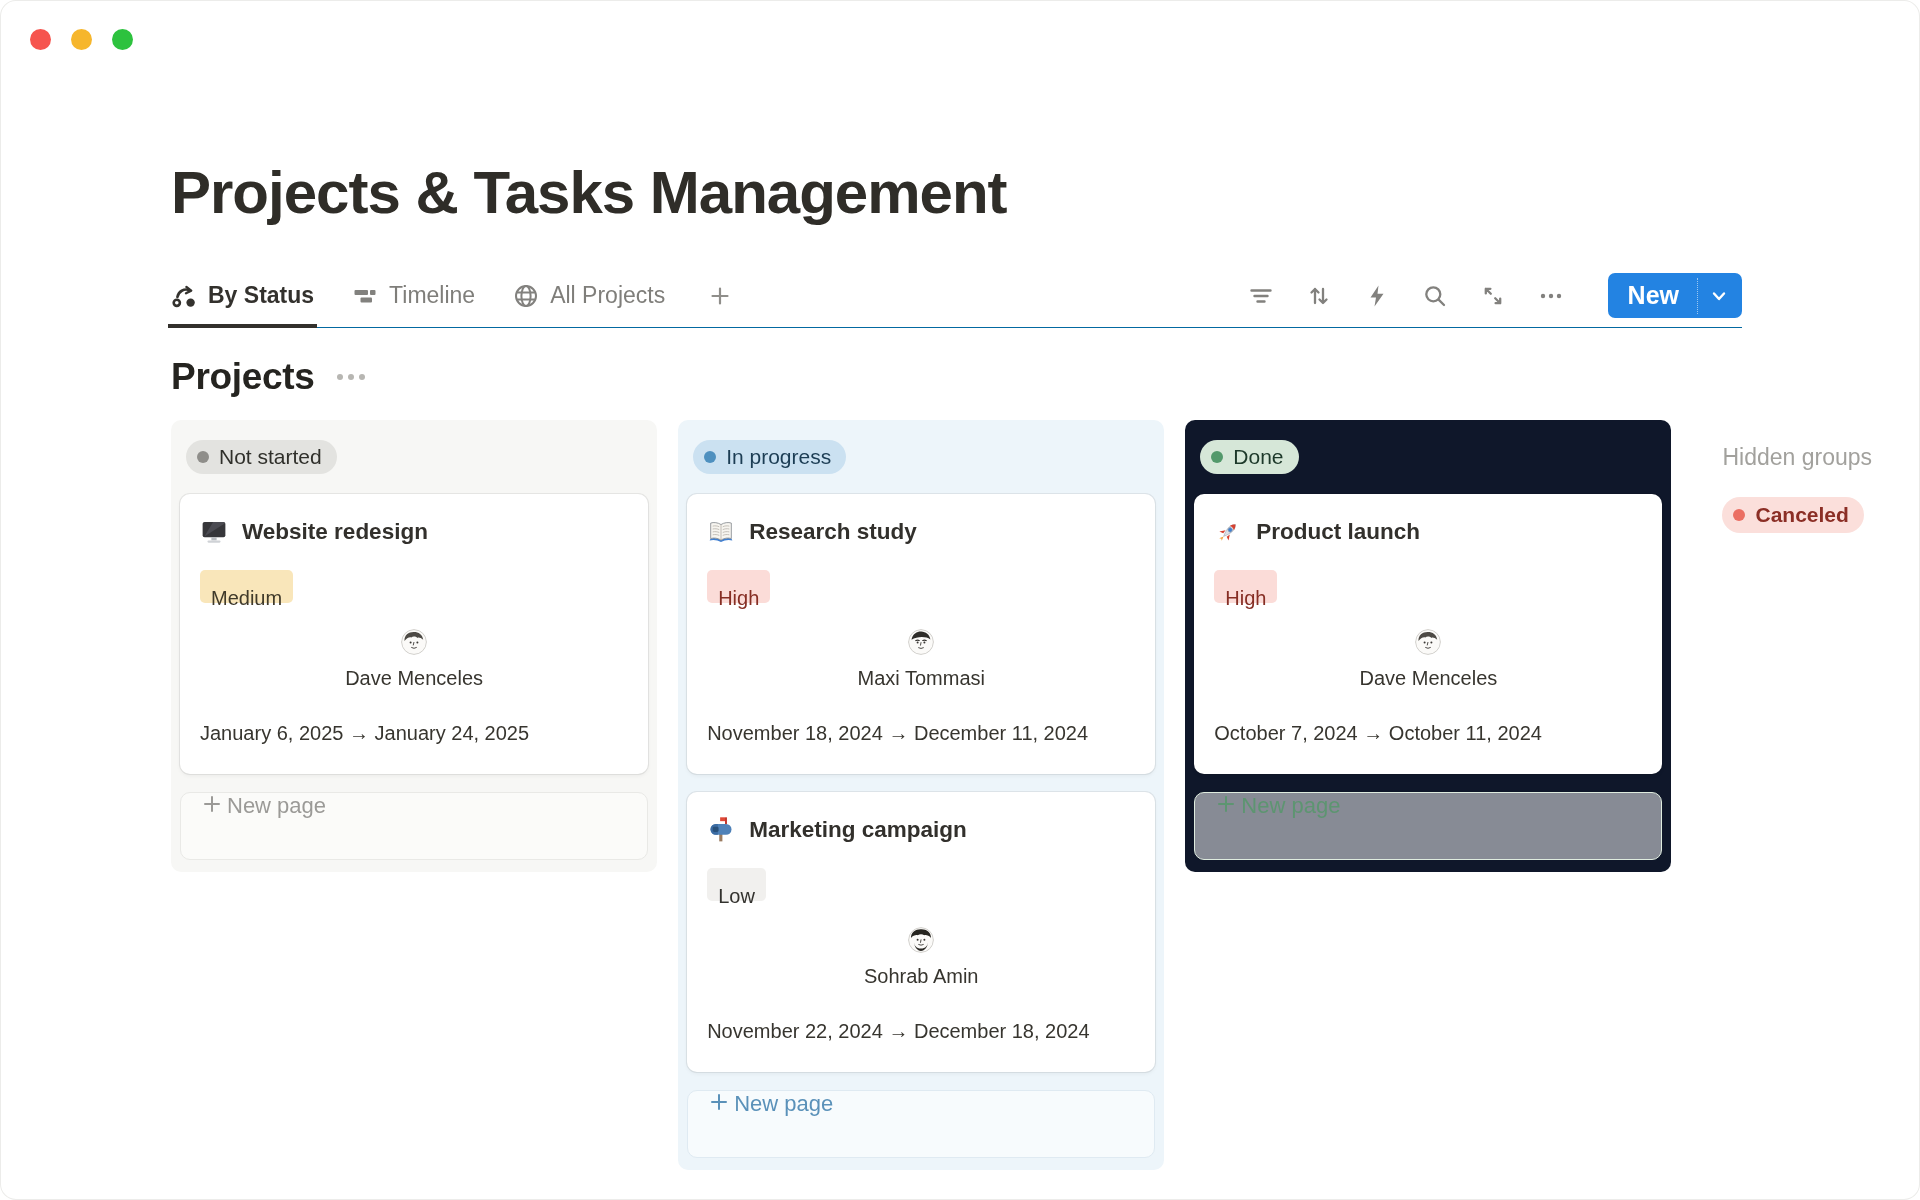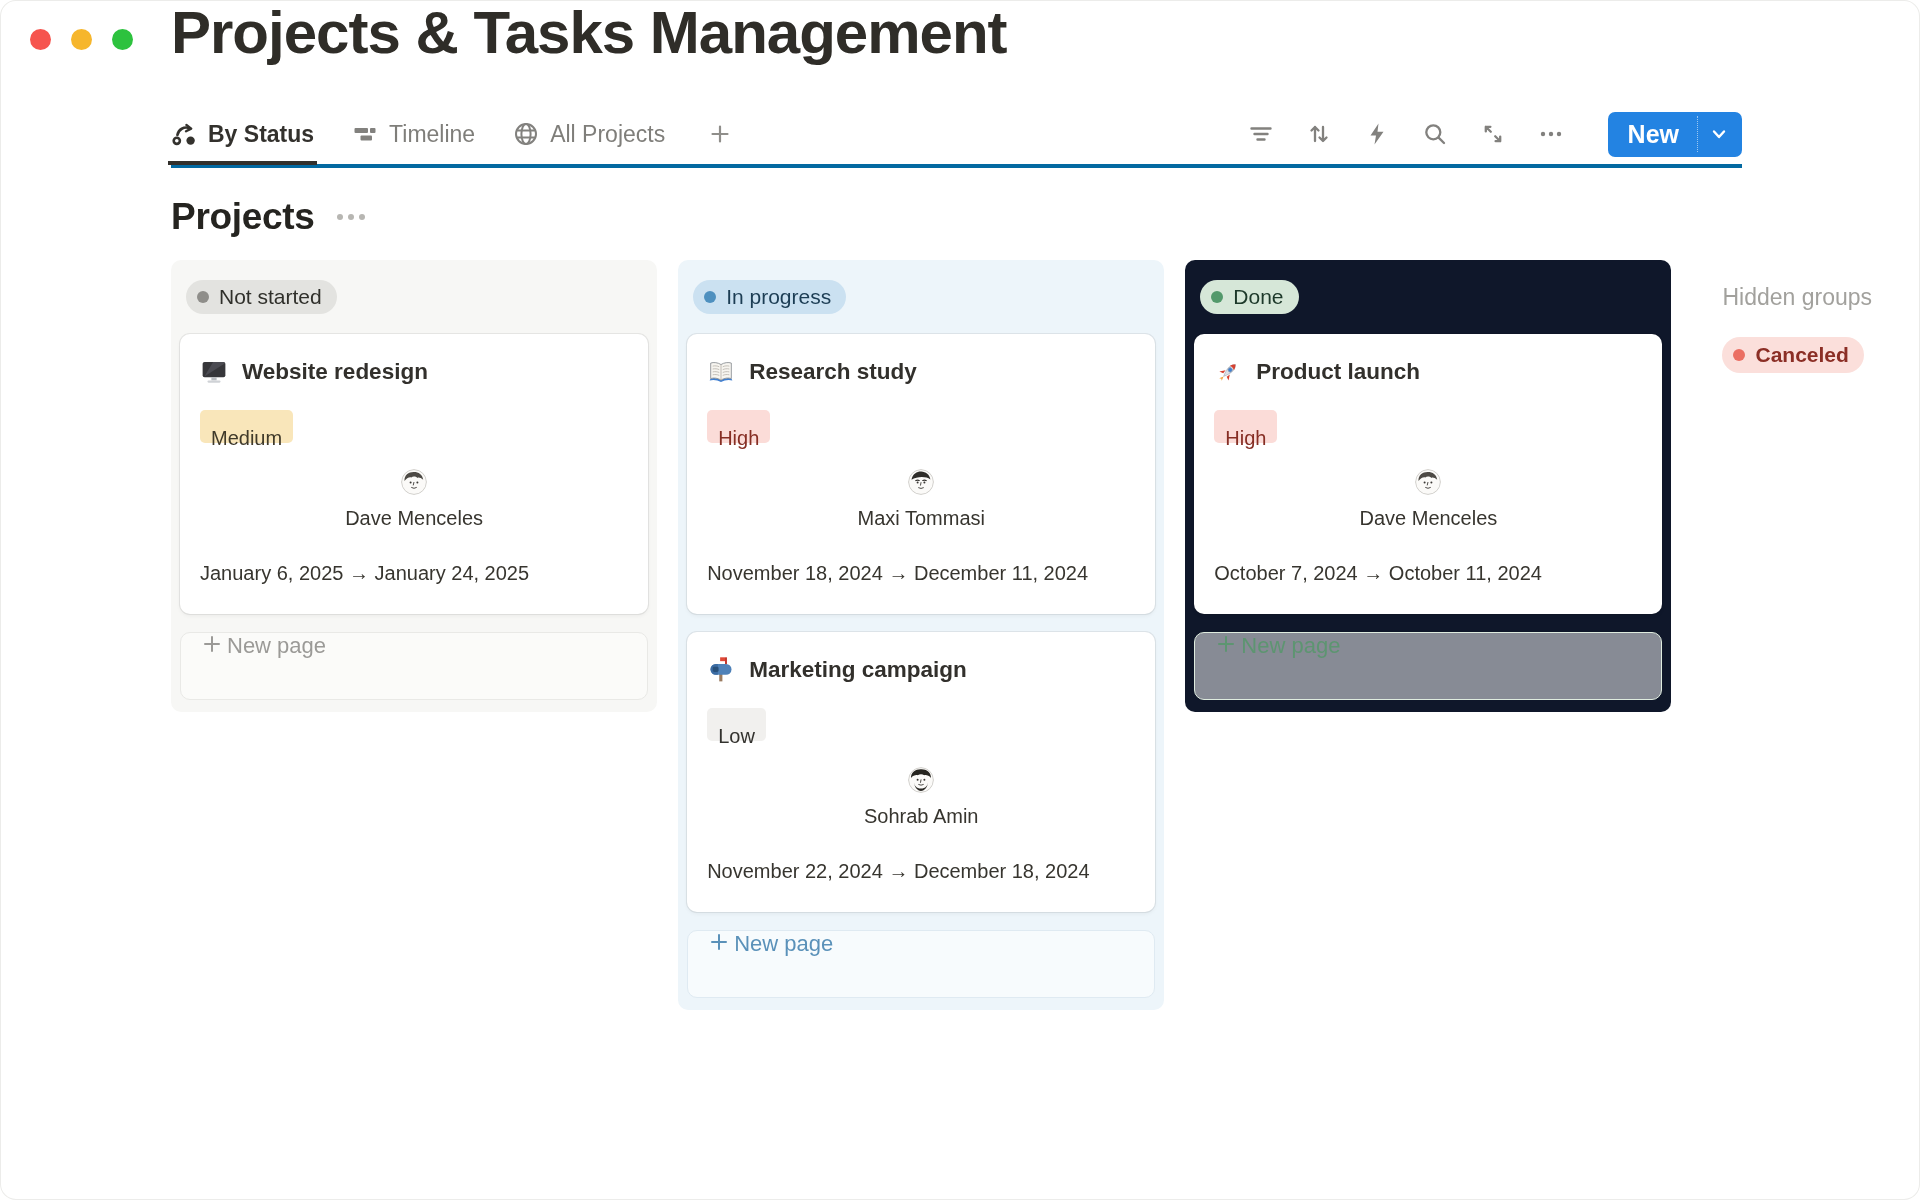--- a/index.html
+++ b/index.html
@@ -15,29 +15,29 @@
   
   .traffic-lights { position:absolute; top:29px; left:30px; display:flex; gap:20px; }
   .tl { width:21px; height:21px; border-radius:50%; display:inline-block; }
   .tl.red    { background:#f6544e; }
   .tl.yellow { background:#f6b62c; }
   .tl.green  { background:#2dc23e; }
 
   .content { padding:0 0 0 171px; }
 
   h1.page-title {
-    font-size:60px; font-weight:700; color:#2f2d28;
+    padding-top:160px; font-size:60px; font-weight:700; color:#2f2d28;
     letter-spacing:-1px; line-height:66px;
   }
 
   
   .tabbar {
     margin-top:38px; width:1571px; height:64px;
     display:flex; justify-content:space-between; align-items:center;
-    border-bottom:4px solid #0369a1;
+    border-bottom:1px solid #0369a1;
     gap:23px;
   }
   .tabs { display:flex; align-items:center; gap:38px; height:100%; }
   .tab { display:flex; align-items:center; gap:11px; height:100%; position:relative;
          font-size:23px; font-weight:500; color:#7f7e7a; cursor:pointer; white-space:nowrap; }
   .tab.active { color:#33312d; font-weight:600; }
   .tab.active::after { content:""; position:absolute; left:-3px; right:-3px; bottom:-1px;
                        height:4px; background:#32302c; }
   .tab svg { display:block; }
   .addview { padding:0 4px; }

